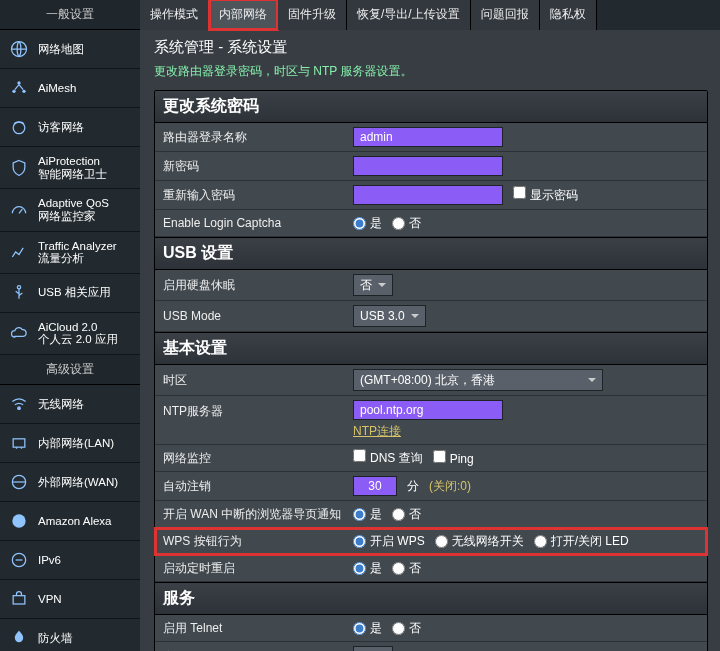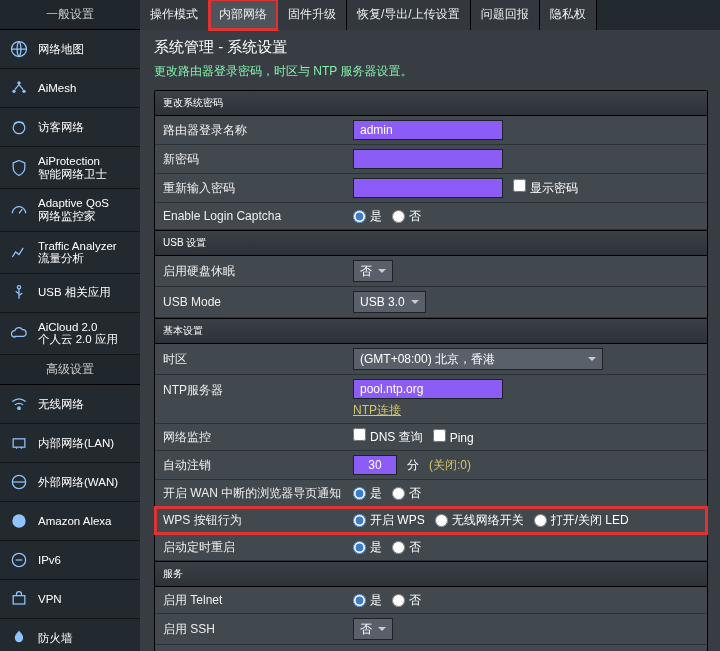--- a/index.html
+++ b/index.html
@@ -74,22 +74,22 @@
   .pane {
     background: #41484e;
     border: 1px solid #000;
     border-radius: 2px;
     padding: 0 0 6px 0;
     font-size: 12px;
   }
   .sect-hdr {
     background: linear-gradient(#3a4046, #2c3237);
     padding: 5px 8px;
-    font-weight: normal;
-    font-size: 10px;
+    font-weight: bold;
+    font-size: 16px;
     color: #fff;
     border-top: 1px solid #000;
     border-bottom: 1px solid #000;
   }
   .sect-hdr:first-child { border-top: none; }
   .row {
     display: flex;
     align-items: center;
     padding: 4px 8px;
     border-bottom: 1px solid #2b3136;

